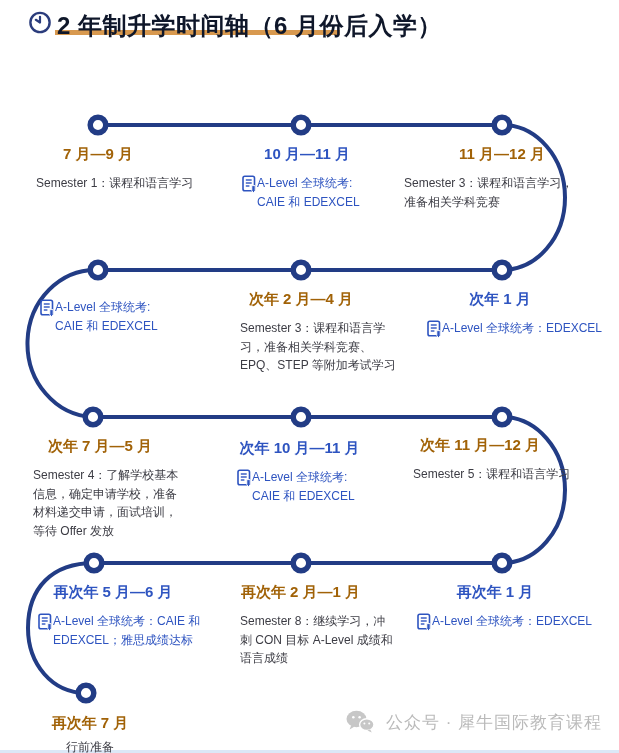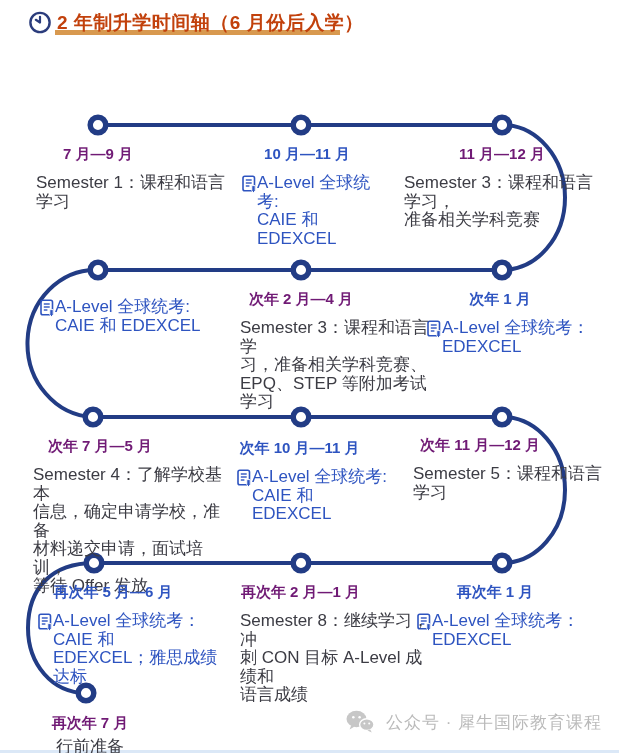--- a/index.html
+++ b/index.html
@@ -5,27 +5,27 @@
   html,body{margin:0;padding:0;background:#fff;}
   #canvas{
     position:relative;width:619px;height:753px;background:#fff;overflow:hidden;
     font-family:"Liberation Sans","DejaVu Sans",sans-serif;
   }
   
   .header{position:absolute;left:0;top:0;width:619px;height:50px;}
   .clock{position:absolute;left:27px;top:9px;width:26px;height:26px;}
   .title-wrap{position:absolute;left:57px;top:10px;}
   .title-underline{position:absolute;left:-2px;top:20px;width:285px;height:5px;background:#d8994f;z-index:0;}
-  .title-text{position:relative;z-index:1;font-size:19px;font-weight:bold;color:#c2410c;letter-spacing:.5px;white-space:nowrap;}
+  .title-text{position:relative;z-index:1;font-size:24px;font-weight:bold;color:#0f172a;letter-spacing:.5px;white-space:nowrap;}
   
   .tl-svg{position:absolute;left:0;top:0;z-index:1;}
   
   .t-item{position:absolute;z-index:2;}
-  .t-date{font-size:15px;font-weight:bold;color:#701a75;text-align:center;line-height:21px;white-space:nowrap;}
-  .t-desc{font-size:17px;line-height:18.5px;color:#3c3c44;white-space:pre-line;margin-top:10px;}
+  .t-date{font-size:15px;font-weight:bold;color:#a16207;text-align:center;line-height:21px;white-space:nowrap;}
+  .t-desc{font-size:12px;line-height:18.5px;color:#3c3c44;white-space:pre-line;margin-top:10px;}
   .t-desc-row{display:flex;align-items:flex-start;margin-top:10px;}
   .t-desc-row .t-desc{margin-top:0;}
   .exam .t-date,.exam .t-desc{color:#2e54c0;}
   .exam-ic{flex:0 0 auto;width:15px;height:18px;color:#2e54c0;margin-top:1px;}
   .i1{left:36px;top:143px;width:200px;}  .i1 .t-date{width:124px;}
   .i2{left:242px;top:143px;width:150px;} .i2 .t-date{width:130px;}
   .i3{left:404px;top:143px;width:200px;} .i3 .t-date{width:140px;margin-left:28px;}
   .i4{left:427px;top:288px;width:180px;} .i4 .t-date{width:140px;margin-left:3px;}
   .i5{left:240px;top:288px;width:190px;} .i5 .t-date{width:130px;margin-left:-4px;}
   .i6{left:40px;top:288px;width:170px;}  .i6 .t-date{width:130px;margin-left:-2px;}

